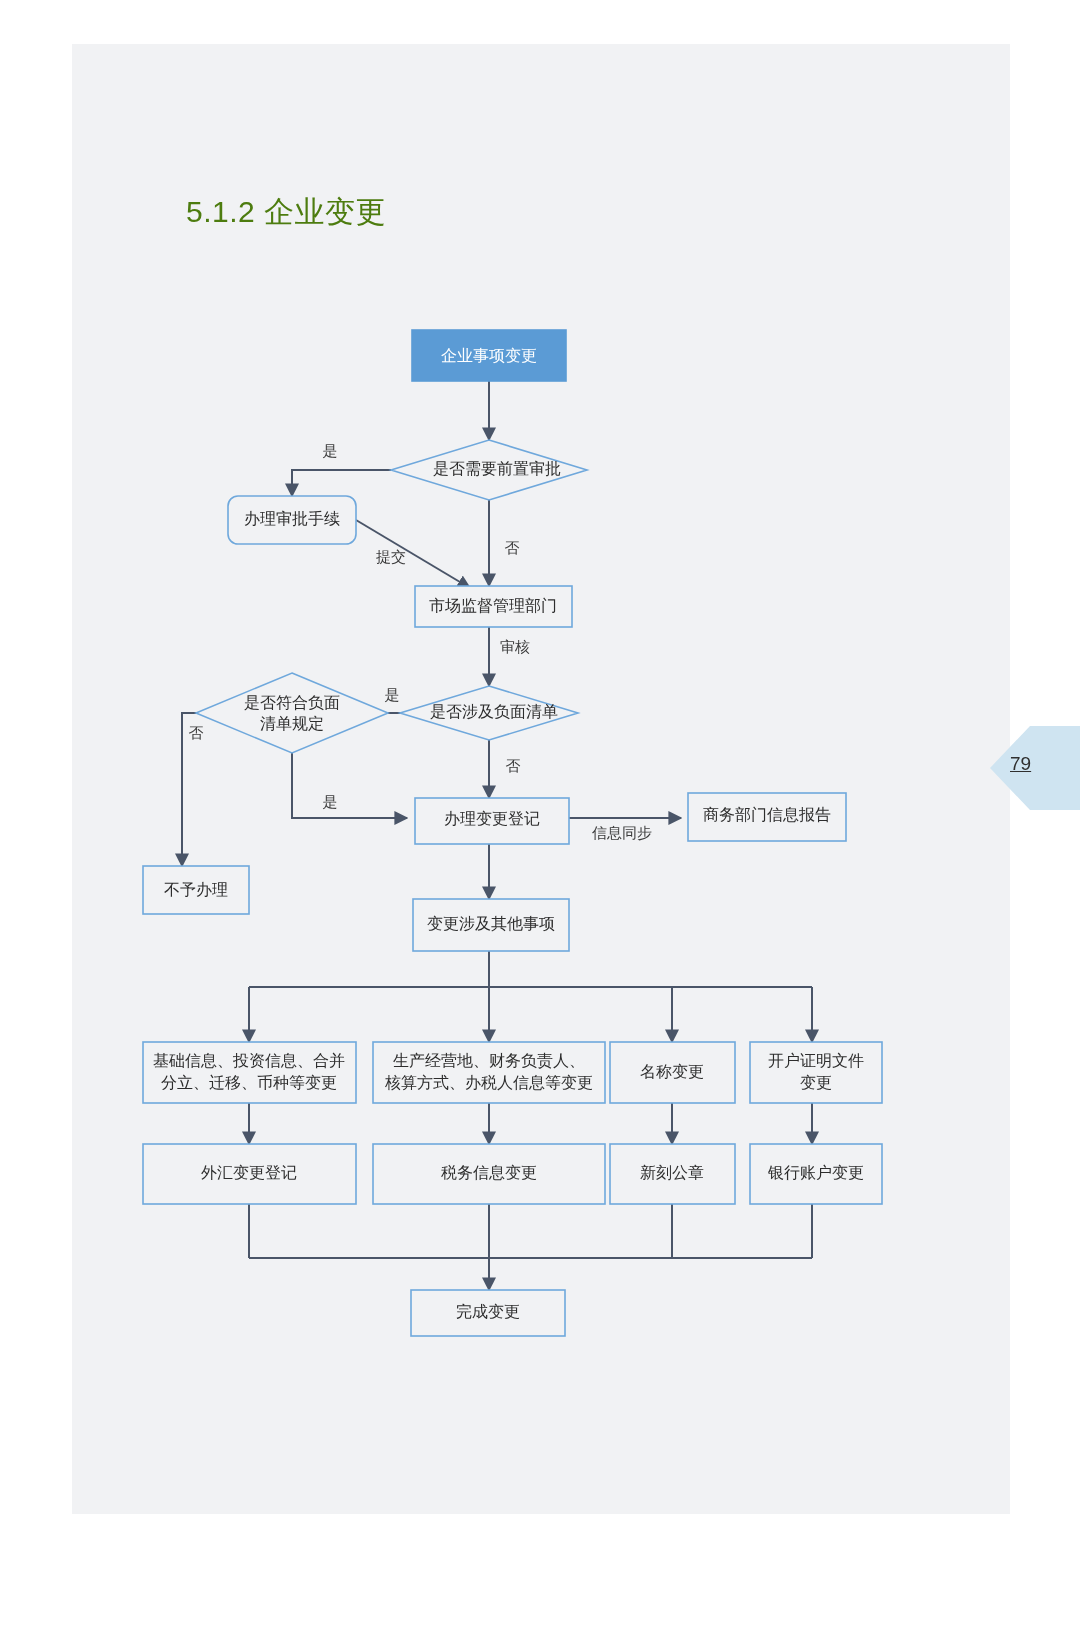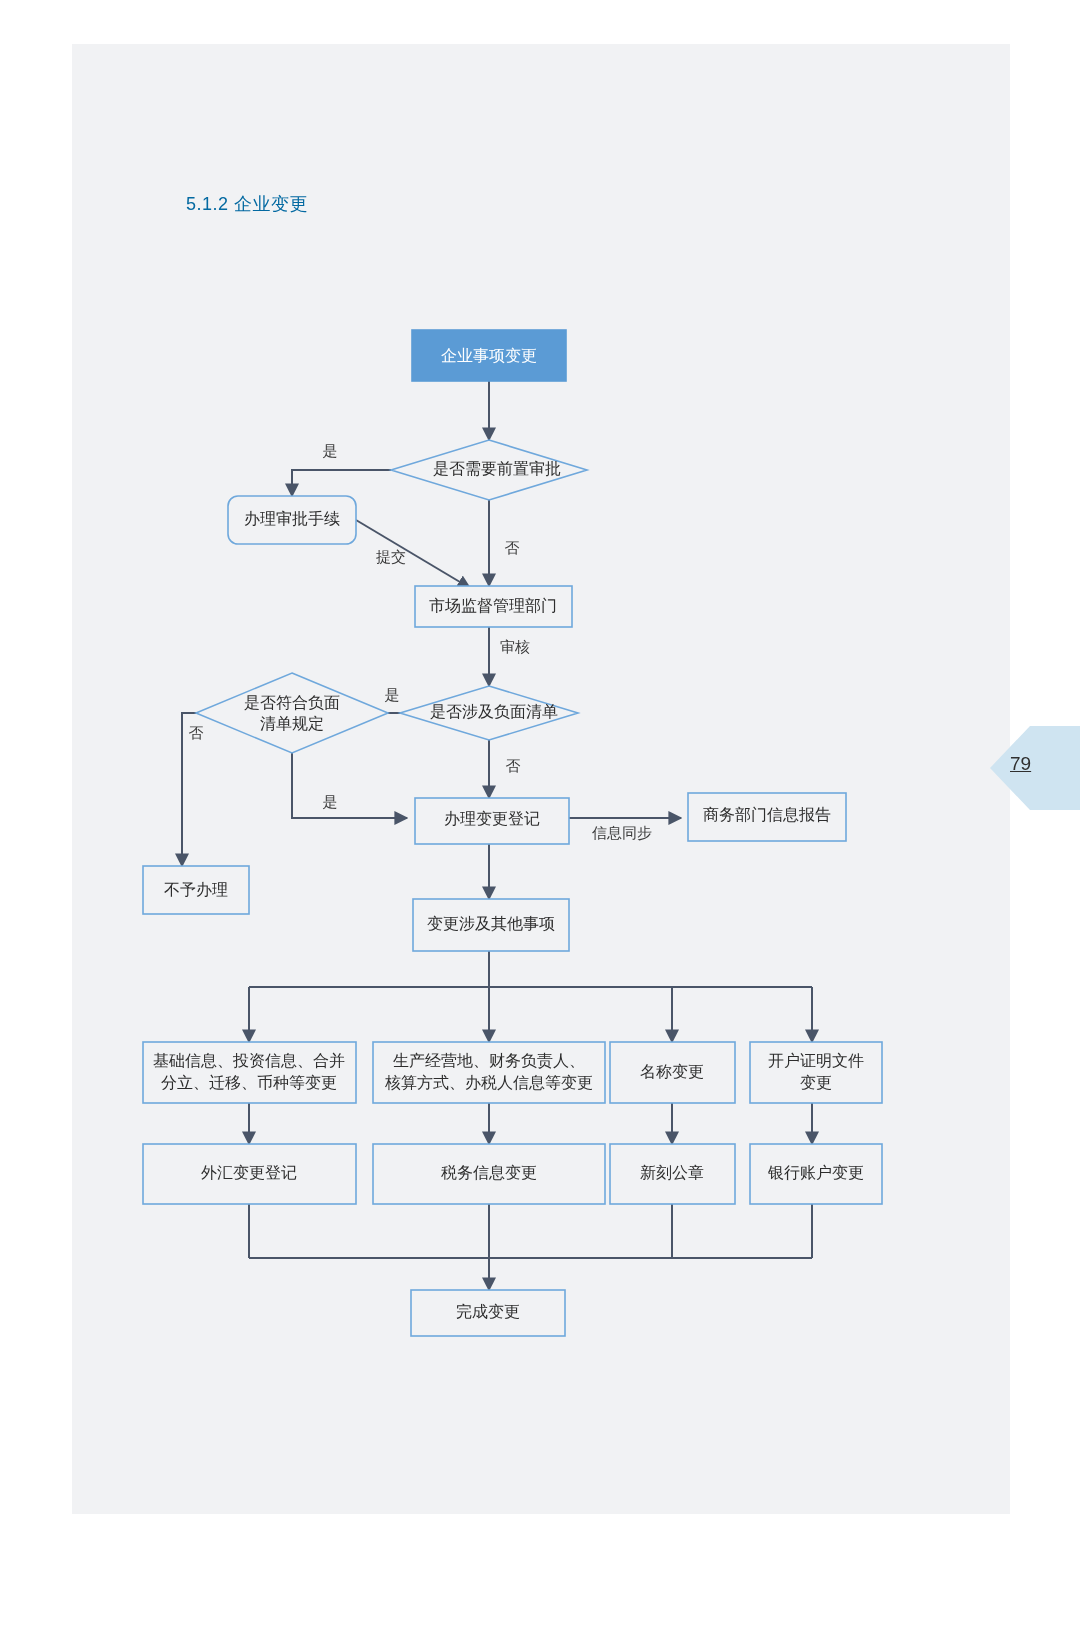--- a/index.html
+++ b/index.html
@@ -23,22 +23,22 @@
     left: 72px;
     top: 44px;
     width: 938px;
     height: 1470px;
     background: #f1f2f4;
   }
   #page-title {
     position: absolute;
     left: 186px;
     top: 192px;
-    font-size: 18px;
-    color: #0369a1;
+    font-size: 30px;
+    color: #4d7c0f;
     letter-spacing: 0.5px;
     white-space: nowrap;
   }
   
   #page-number-tab {
     position: absolute;
     left: 990px;
     top: 726px;
     width: 90px;
     height: 84px;

